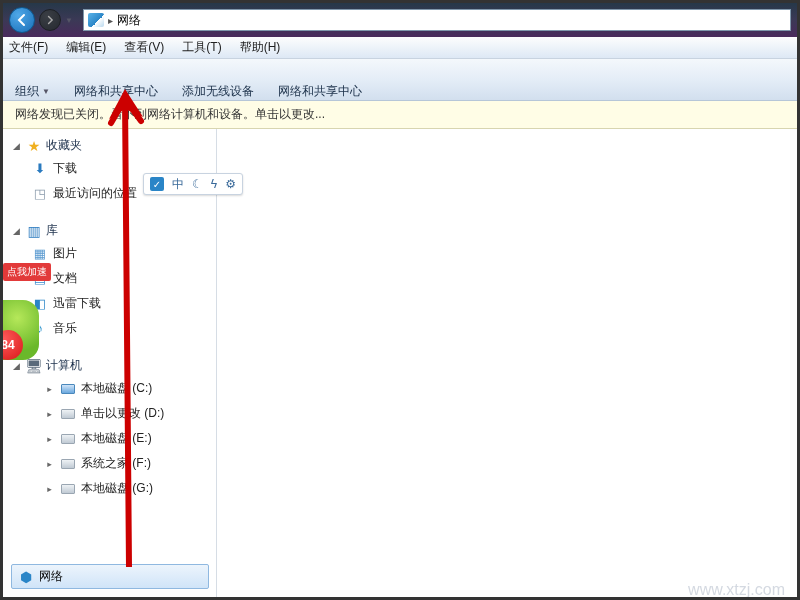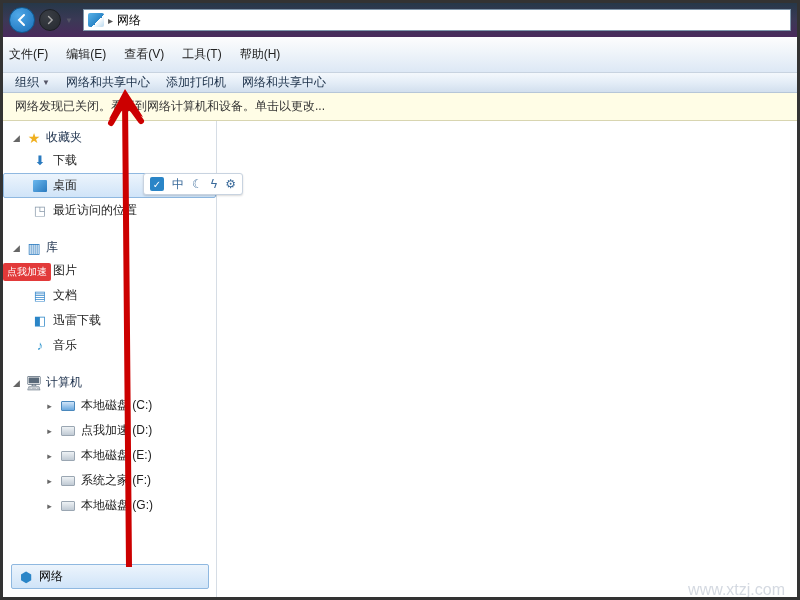--- a/index.html
+++ b/index.html
@@ -3,23 +3,23 @@
 <meta charset="utf-8">
 <style>
 * { margin: 0; padding: 0; box-sizing: border-box; }
 body { font-family: "Microsoft YaHei", "SimSun", sans-serif; font-size: 12px; background: #fff; width: 800px; height: 600px; overflow: hidden; border: 3px solid #333; position: relative; }
 .nav-bar { height: 34px; background: linear-gradient(180deg, #263849 0%, #3b3956 50%, #4a2a5c 100%); display: flex; align-items: center; padding: 0 6px; gap: 4px; }
 .nav-btn { width: 26px; height: 26px; border-radius: 50%; background: radial-gradient(circle at 35% 30%, #4fa8e8, #1a6fb8); border: 1px solid #0d5a92; display: flex; align-items: center; justify-content: center; color: #fff; font-size: 14px; cursor: pointer; }
 .nav-fwd { width: 22px; height: 22px; background: radial-gradient(circle at 35% 30%, #3a3e45, #262a30); border: 1px solid #1c1f23; }
 .addr { flex: 1; height: 22px; background: #fff; border: 1px solid #7f97ab; display: flex; align-items: center; padding: 0 4px; margin-left: 6px; gap: 4px; }
 .addr-icon { width: 16px; height: 14px; background: linear-gradient(135deg, #5bb3e8 0%, #2a85c7 60%, #fff 60%, #b8d8ee 100%); border-radius: 2px; }
 .chev { color: #555; font-size: 10px; }
-.menu-bar { height: 36px; background: linear-gradient(180deg, #fdfdfd 0%, #edf3f9 50%, #dde8f5 100%); display: flex; align-items: center; padding: 0 6px; gap: 18px; color: #222; border-bottom: 1px solid #c8d3e0; }
+.menu-bar { height: 22px; background: linear-gradient(180deg, #fdfdfd 0%, #edf3f9 50%, #dde8f5 100%); display: flex; align-items: center; padding: 0 6px; gap: 18px; color: #222; border-bottom: 1px solid #c8d3e0; }
 .menu-item { cursor: pointer; }
-.tool-bar { height: 20px; background: linear-gradient(180deg, #f4f8fc 0%, #e4edf7 50%, #d2dfee 100%); display: flex; align-items: center; padding: 0 12px; gap: 16px; color: #1a2f48; border-bottom: 1px solid #b6c6d8; }
+.tool-bar { height: 42px; background: linear-gradient(180deg, #f4f8fc 0%, #e4edf7 50%, #d2dfee 100%); display: flex; align-items: flex-end; padding: 0 12px; gap: 24px; color: #1a2f48; border-bottom: 1px solid #b6c6d8; }
 .tool-item { cursor: pointer; display: flex; align-items: center; gap: 3px; }
 .drop { font-size: 8px; color: #556; }
 .info-bar { height: 28px; background: #fffde6; border-bottom: 1px solid #d8d5b0; display: flex; align-items: center; padding: 0 12px; color: #333; }
 .content { display: flex; height: calc(100% - 114px); }
 .sidebar { width: 214px; background: #fff; border-right: 1px solid #d6dde5; padding: 6px 0; overflow: hidden; }
 .side-group { margin-bottom: 14px; }
 .side-head { display: flex; align-items: center; padding: 2px 8px; gap: 4px; color: #1a2e4a; cursor: pointer; }
 .expand { width: 11px; height: 11px; display: inline-flex; align-items: center; justify-content: center; color: #666; font-size: 9px; }
 .side-item { display: flex; align-items: center; padding: 3px 6px 3px 28px; gap: 5px; color: #222; cursor: pointer; border: 1px solid transparent; }
 .side-item.selected { background: linear-gradient(180deg, #ecf4fc 0%, #d0e4f8 100%); border: 1px solid #8fb8e0; border-radius: 2px; }
@@ -81,47 +81,41 @@
   <span class="menu-item">工具(T)</span>
   <span class="menu-item">帮助(H)</span>
 </div>
 
 <div class="tool-bar">
   <span class="tool-item">
       <span>组织</span>
       <span class="drop">▼</span>
     </span>
   <span class="tool-item">网络和共享中心</span>
-  <span class="tool-item">添加打印机</span>
+  <span class="tool-item">添加无线设备</span>
   <span class="tool-item">网络和共享中心</span>
 </div>
 
 <div class="info-bar">
   <span>网络发现已关闭。看不到网络计算机和设备。单击以更改...</span>
 </div>
 
 <div class="content">
   <div class="sidebar">
 
     <div class="side-group">
       <div class="side-head">
         <span class="expand">◢</span>
         <span class="ico ico-star">★</span>
         <span>收藏夹</span>
       </div>
       <div class="side-item">
         <span class="ico ico-dl">⬇</span>
         <span>下载</span>
       </div>
-      <div class="side-item selected">
-        <span class="ico">
-            <span class="ico-desk"></span>
-          </span>
-        <span>桌面</span>
-      </div>
       <div class="side-item">
         <span class="ico ico-recent">◳</span>
         <span>最近访问的位置</span>
       </div>
     </div>
 
     <div class="side-group">
       <div class="side-head">
         <span class="expand">◢</span>
         <span class="ico ico-lib">▥</span>
@@ -156,21 +150,21 @@
           <span class="ico">
             <span class="ico-drvc"></span>
           </span>
           <span>本地磁盘 (C:)</span>
         </div>
       <div class="side-item side-sub">
           <span class="expand">▸</span>
           <span class="ico">
             <span class="ico-drv"></span>
           </span>
-          <span>点我加速 (D:)</span>
+          <span>单击以更改 (D:)</span>
         </div>
       <div class="side-item side-sub">
           <span class="expand">▸</span>
           <span class="ico">
             <span class="ico-drv"></span>
           </span>
           <span>本地磁盘 (E:)</span>
         </div>
       <div class="side-item side-sub">
           <span class="expand">▸</span>
@@ -200,20 +194,23 @@
 <div class="float-tool">
   <span class="ft-chk">✓</span>
   <span class="ft-i">中</span>
   <span class="ft-i">☾</span>
   <span class="ft-i">ϟ</span>
   <span class="ft-i">⚙</span>
 </div>
 
 <div class="side-promo">
   <span class="promo-tag">点我加速</span>
+  <div class="promo-body">
+    <div class="promo-badge">84</div>
+  </div>
 </div>
 
 <svg class="arrow-annot" viewBox="0 0 48 478">
   <path d="M 24 478 L 20 10 M 20 10 L 6 34 M 20 10 L 36 32" stroke="#cc0000" stroke-width="6" fill="none" stroke-linecap="round"></path>
   <path d="M 20 0 L 4 30 L 20 20 L 38 28 Z" fill="#cc0000"></path>
 </svg>
 
 <div class="watermark">
   <svg width="28" height="24" viewBox="0 0 28 24">
       <path d="M3 12 L14 3 L25 12 M6 11 V21 H22 V11" stroke="rgba(200,210,225,.5)" stroke-width="2" fill="none"></path>

